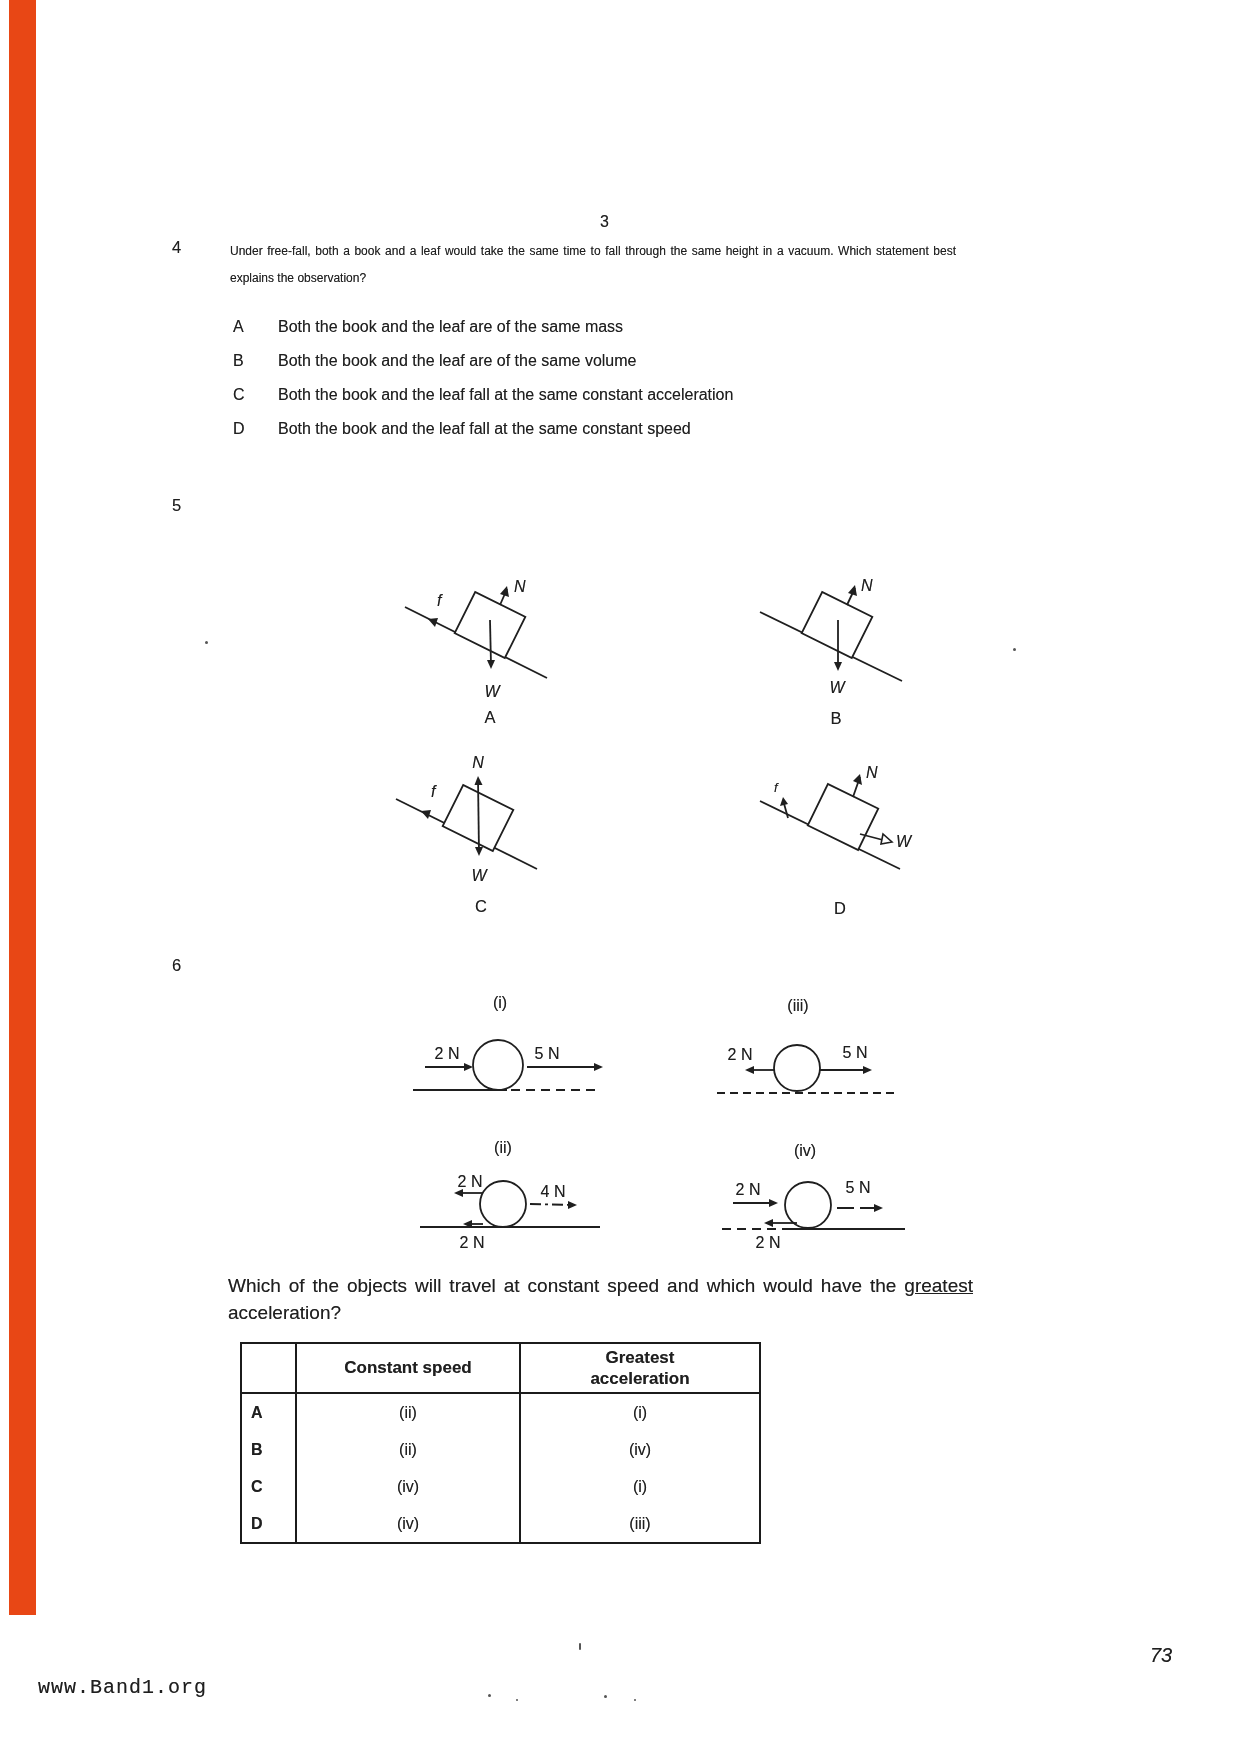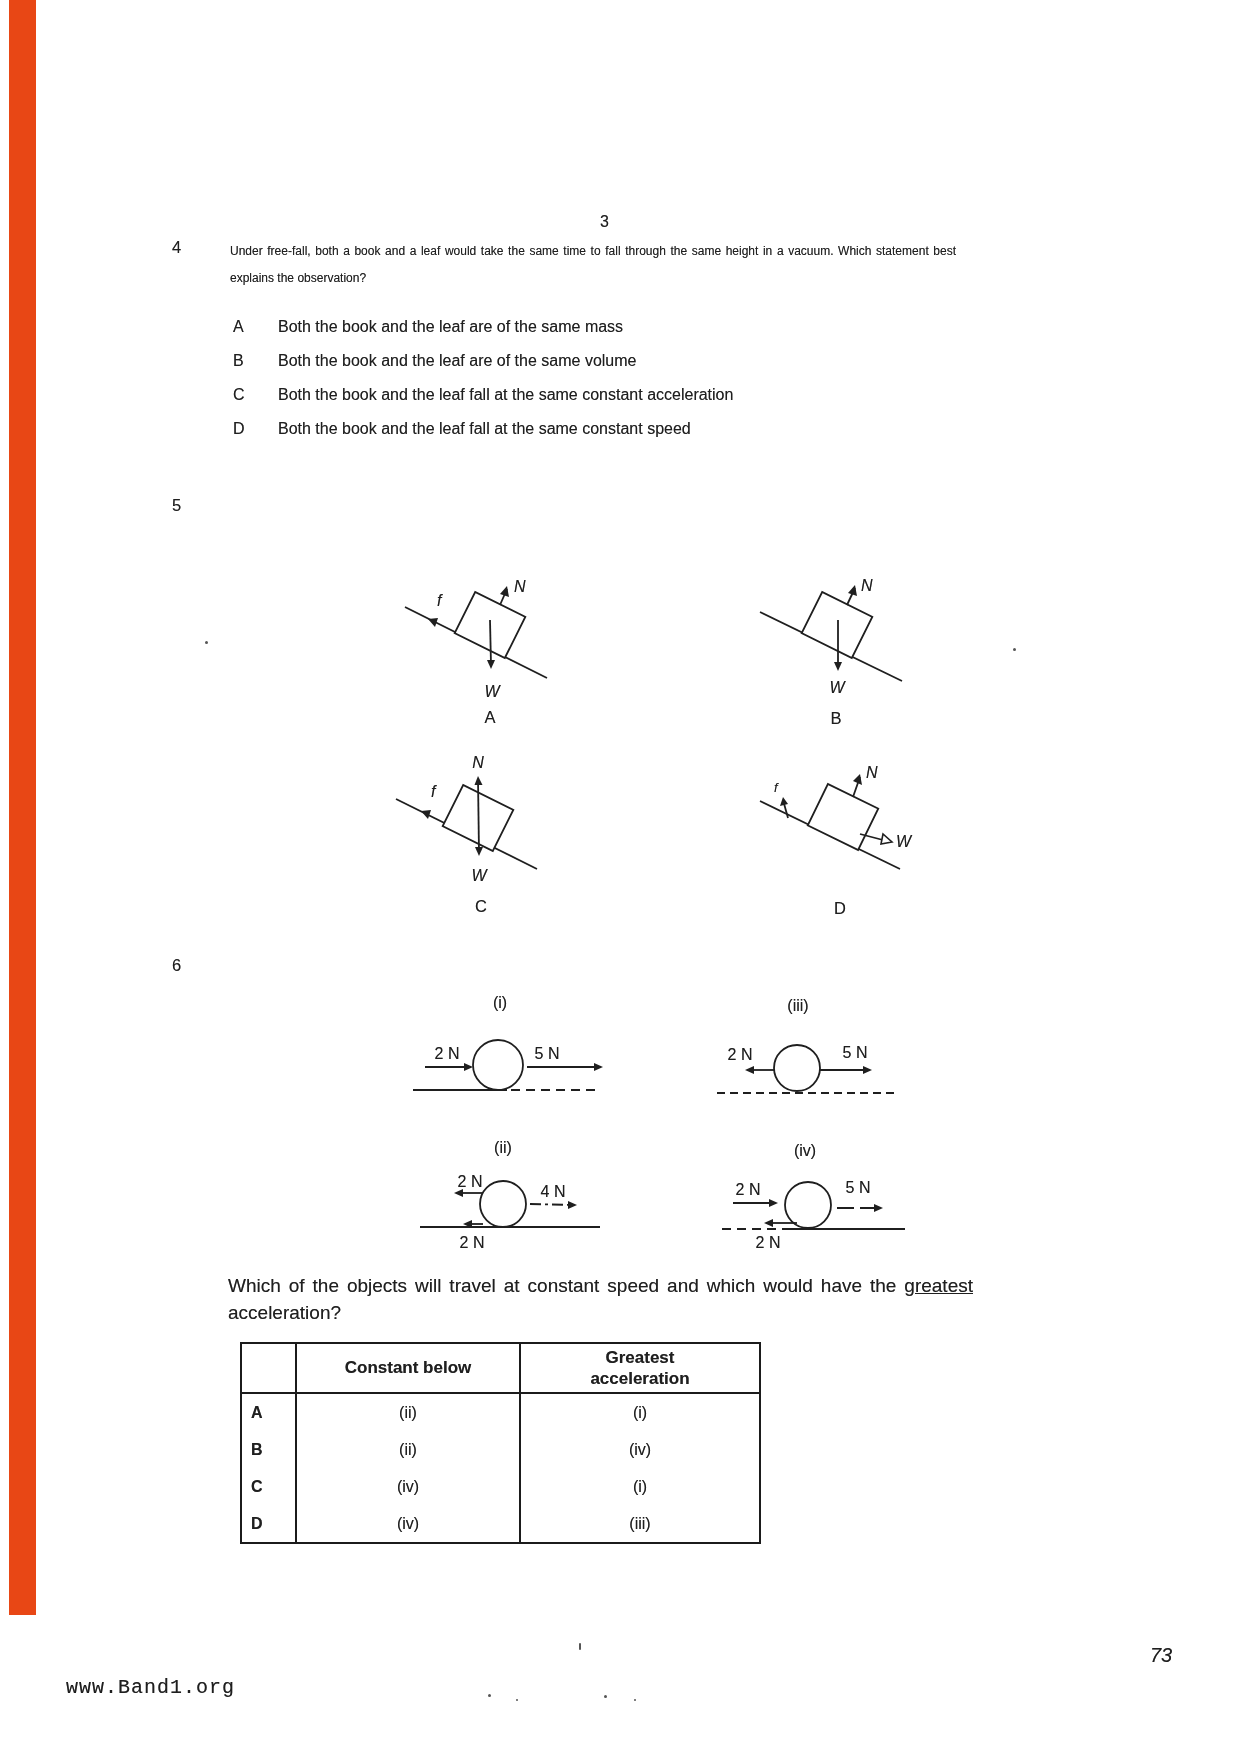--- a/index.html
+++ b/index.html
@@ -30,21 +30,21 @@
     position:absolute;left:240px;top:1342px;
     display:grid;grid-template-columns:53px 224px 240px;grid-template-rows:50px 37px 37px 37px 37px;
     border:2px solid #1b1b1b;font-size:16px;
   }
   .cell{display:flex;align-items:center;justify-content:center;}
   .cell.v{border-left:2px solid #1b1b1b;}
   .cell.hb{border-bottom:2px solid #1b1b1b;}
   .cell.lab{justify-content:flex-start;padding-left:9px;font-weight:700;}
   .cell.hdr{font-weight:700;font-size:17px;text-align:center;line-height:1.25;}
   .hdr .wrapnarrow{max-width:150px;margin:0 auto;}
-  .footer-site{position:absolute;left:66px;top:1676px;font-family:"Liberation Mono",monospace;font-size:20px;letter-spacing:1px;text-align:right;}
+  .footer-site{position:absolute;left:38px;top:1676px;font-family:"Liberation Mono",monospace;font-size:20px;letter-spacing:1px;text-align:right;}
   .footer-page{position:absolute;left:1150px;top:1644px;font-size:20px;font-style:italic;}
   .speck{position:absolute;background:#555;border-radius:50%;}
 </style>
 </head>
 <body>
 
 <div class="page">
 
   <div class="redbar" style="background: rgb(232, 71, 21);"></div>
 
@@ -189,21 +189,21 @@
     <line x1="88" y1="94" x2="205" y2="94"></line>
     <line x1="97" y1="88" x2="68" y2="88"></line>
     <polygon points="64,88 73,84 73,92"></polygon>
     <text x="68" y="113" text-anchor="middle">2 N</text>
   </svg>
 
   <div class="q6q"><span>Which of the objects will travel at constant speed and which would have the </span><span class="und">greatest</span><span> acceleration?</span></div>
 
   <div class="grid">
     <div class="cell hb"></div>
-    <div class="cell v hb hdr">Constant below</div>
+    <div class="cell v hb hdr">Constant speed</div>
     <div class="cell v hb hdr">
         <div class="wrapnarrow">Greatest acceleration</div>
       </div>
 
     <div class="cell lab">A</div>
     <div class="cell v">(ii)</div>
     <div class="cell v">(i)</div>
 
     <div class="cell lab">B</div>
     <div class="cell v">(ii)</div>

